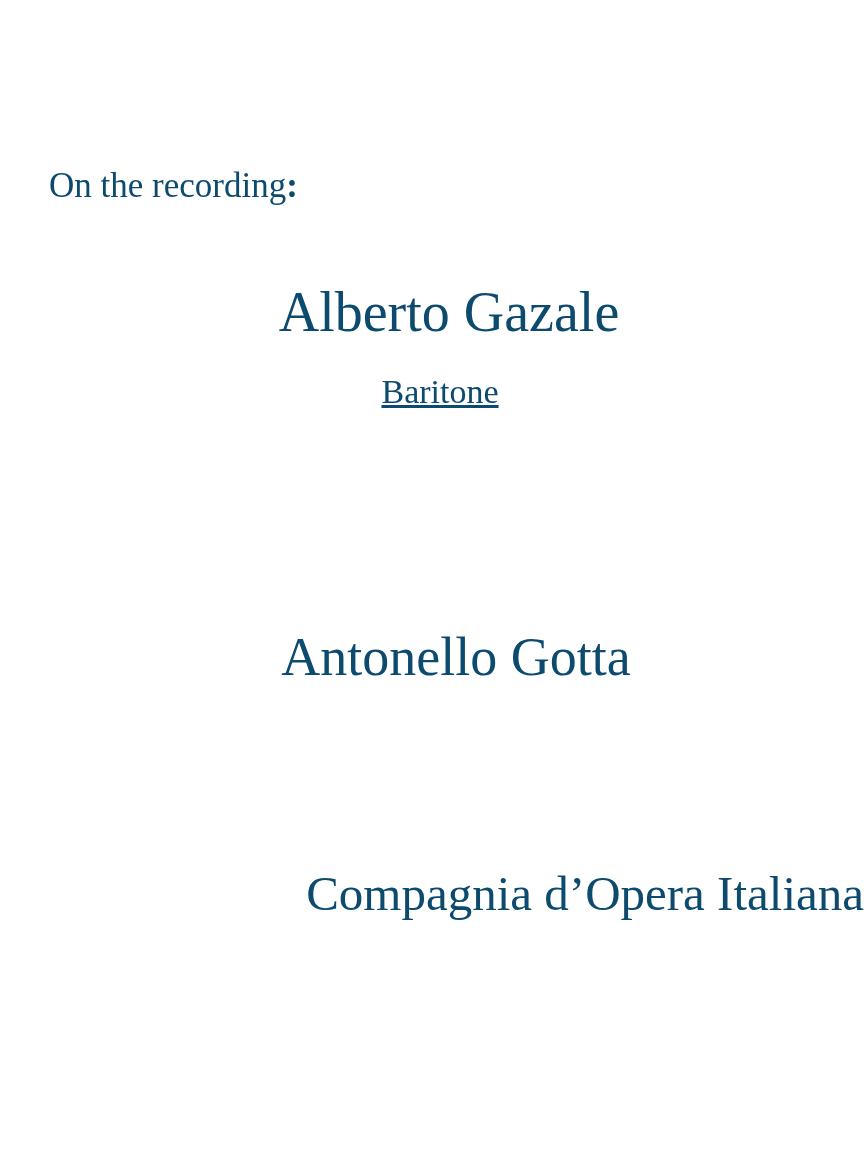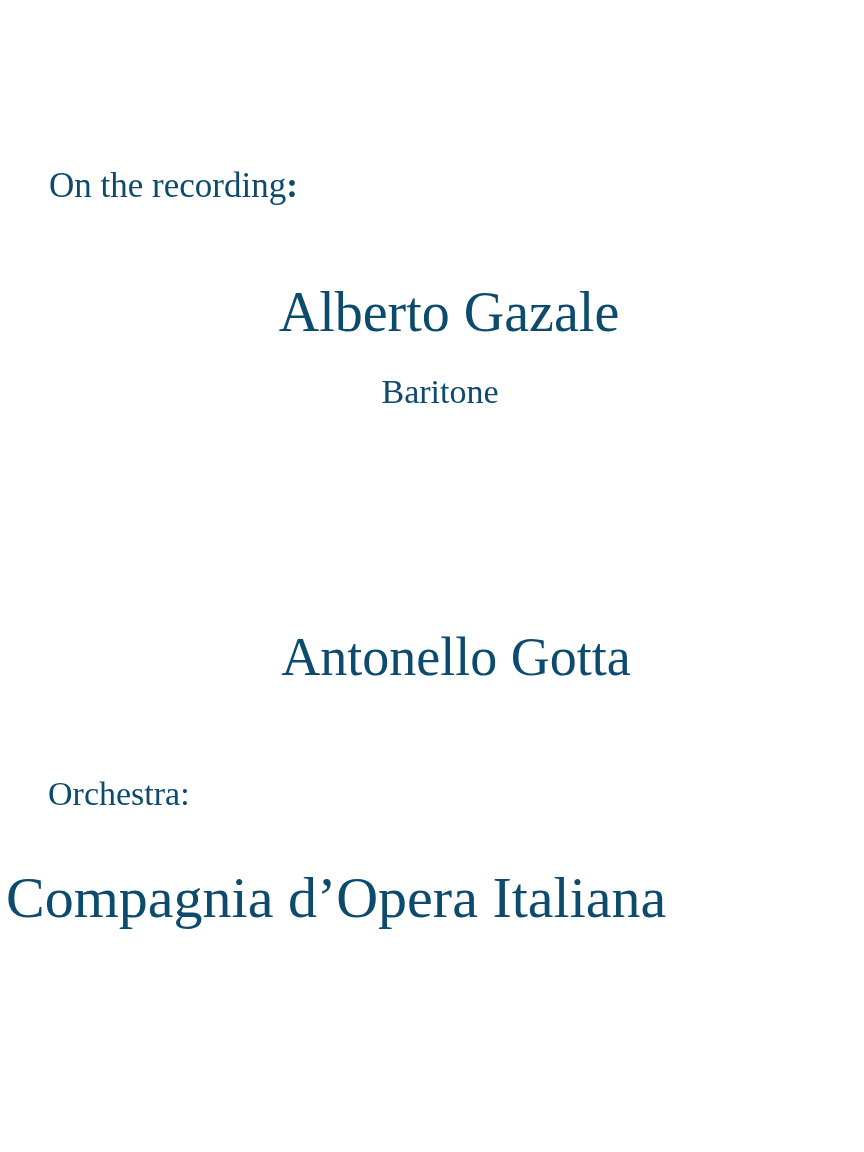--- a/index.html
+++ b/index.html
@@ -45,20 +45,21 @@
     padding-left: 18px;
   }
 
   
   .role-singer {
     left: 0;
     right: 0;
     top: 375px;
     text-align: center;
     font-size: 34px;
+    text-decoration: underline;
   }
   .role-singer span {
     padding-left: 16px;
   }
 
   
   .lbl-conductor {
     left: 48px;
     top: 549px;
     font-size: 34px;
@@ -82,38 +83,37 @@
     left: 48px;
     top: 777px;
     font-size: 34px;
   }
 
   
   .name-orchestra {
     left: 0;
     right: 0;
     top: 869px;
-    text-align: left;
-    font-size: 58px;
+    text-align: right;
+    font-size: 49px;
   }
   .name-orchestra span {
     padding-left: 6px;
   }
 </style>
 </head>
 <body>
 
 <div class="page">
 
   <div class="line lbl-recording"><span>On the recording</span><span class="colon">:</span></div>
 
   <div class="line name-singer"><span>Alberto Gazale</span></div>
 
   <div class="line role-singer"><span>Baritone</span></div>
 
 
   <div class="line name-conductor"><span>Antonello Gotta</span></div>
 
-  <div class="line lbl-orchestra">Orchestra:</div>
 
   <div class="line name-orchestra"><span>Compagnia d’Opera Italiana</span></div>
 
 </div>
 
 </body></html>

